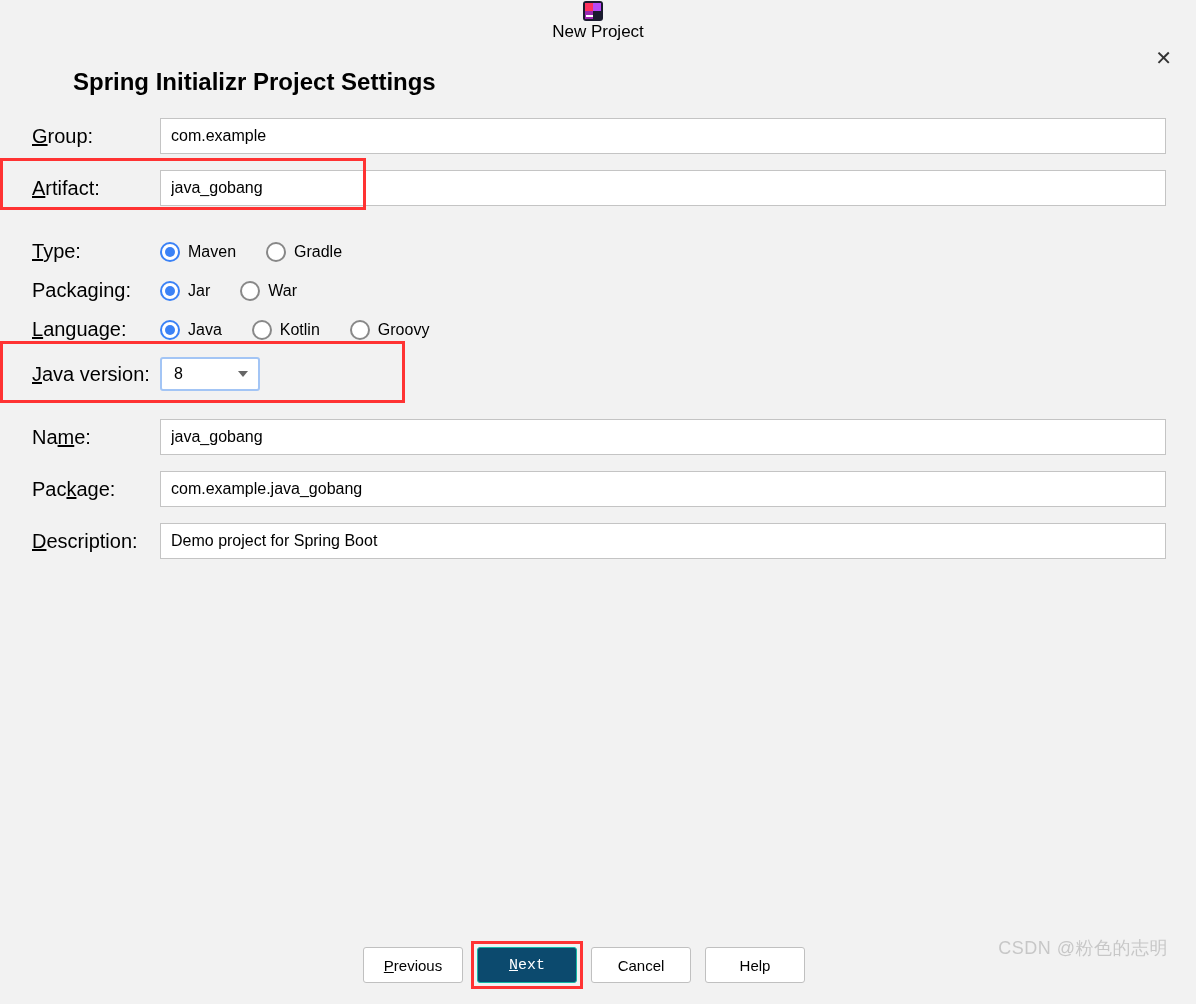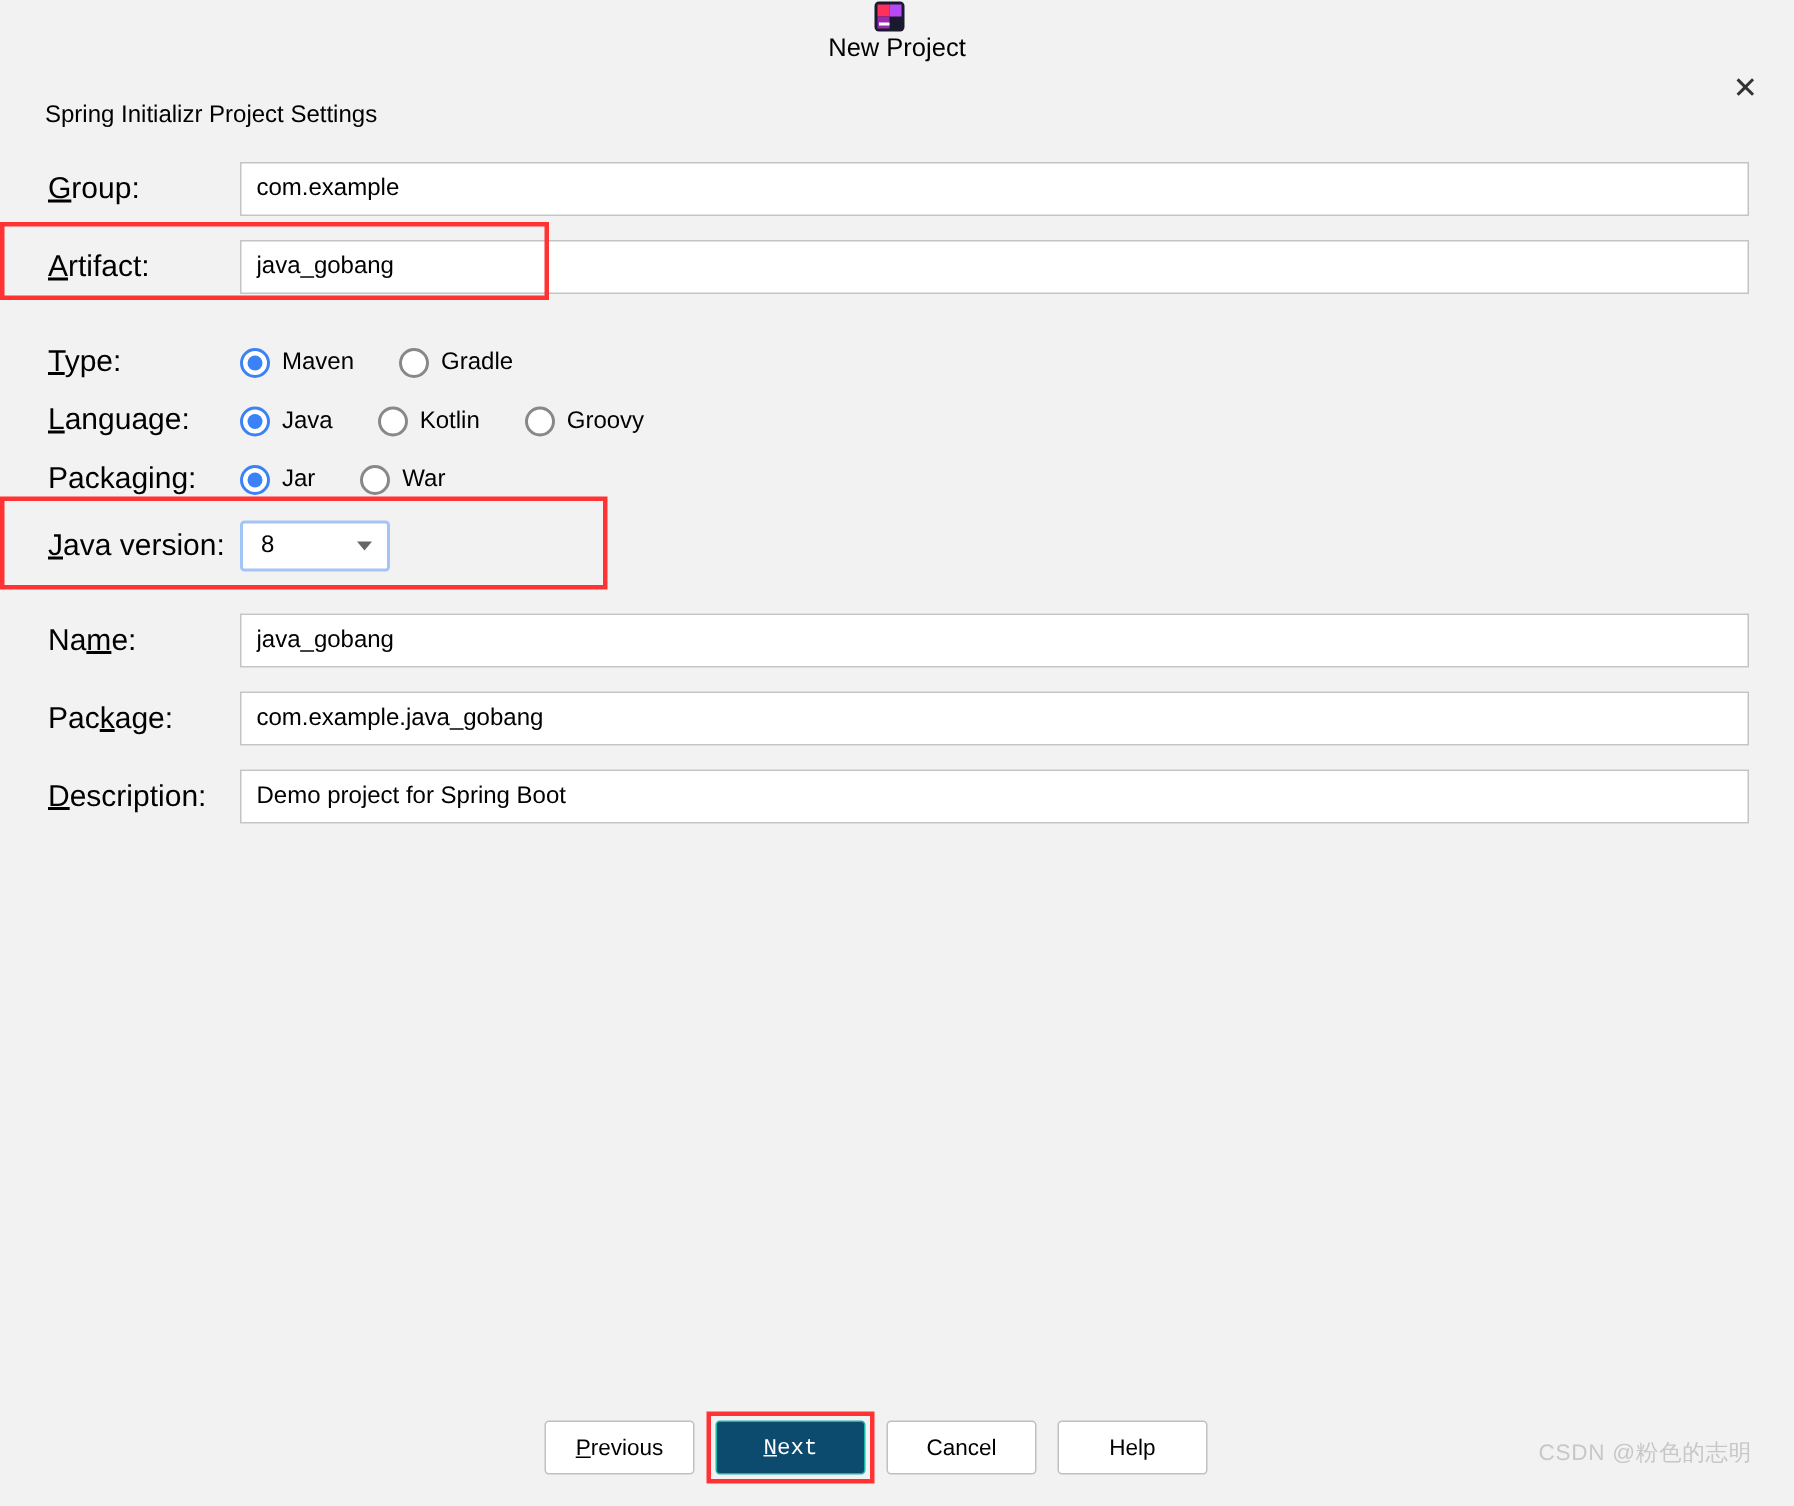--- a/index.html
+++ b/index.html
@@ -22,21 +22,21 @@
     }
     .titlebar .icon {
       width: 24px; height: 24px; margin-right: 10px;
       display: inline-flex; align-items: center; justify-content: center;
     }
     .titlebar .title { font-size: 17px; }
     .titlebar .close { margin-left: auto; font-size: 20px; cursor: pointer; padding: 4px 8px; color: #333; }
     .content {
       padding: 20px 30px 0 30px;
     }
-    .heading { font-weight: normal; font-size: 16px; margin-bottom: 22px; }
+    .heading { font-weight: bold; font-size: 24px; margin-bottom: 22px; margin-left: 43px; }
     .row {
       display: flex;
       align-items: center;
       margin-bottom: 16px;
       position: relative;
     }
     .label-col {
       width: 130px;
       font-size: 20px;
       padding-left: 2px;
@@ -129,23 +129,23 @@
     .btn .u { text-decoration: underline; }
     .btn.primary {
       background: #0c4a6e;
       border: 1px solid #14b8a6;
       color: #fff;
       font-family: Liberation Mono, monospace;
     }
     .btn-wrap { position: relative; display: inline-block; }
     .watermark {
       position: absolute;
-      right: 28px; bottom: 26px;
+      right: 28px; bottom: 44px;
       color: rgba(120,120,120,0.35);
-      font-size: 15px;
+      font-size: 18px;
       pointer-events: none;
       letter-spacing: 0.5px;
     }
   </style>
 </head>
 <body>
 
 <div class="titlebar">
   <span class="icon">
     <svg width="22" height="22" viewBox="0 0 22 22">
@@ -190,57 +190,57 @@
       <span class="radio-item">
         <span class="radio-outer">
             <span class="radio-inner"></span>
           </span>
         <span>Gradle</span>
       </span>
     </div>
   </div>
 
   <div class="row">
+    <div class="label-col">Packaging:</div>
+    <div class="radio-group">
+      <span class="radio-item selected">
+        <span class="radio-outer">
+            <span class="radio-inner"></span>
+          </span>
+        <span>Jar</span>
+      </span>
+      <span class="radio-item">
+        <span class="radio-outer">
+            <span class="radio-inner"></span>
+          </span>
+        <span>War</span>
+      </span>
+    </div>
+  </div>
+
+  <div class="row">
     <div class="label-col"><span class="u">L</span>anguage:</div>
     <div class="radio-group">
       <span class="radio-item selected">
         <span class="radio-outer">
             <span class="radio-inner"></span>
           </span>
         <span>Java</span>
       </span>
       <span class="radio-item">
         <span class="radio-outer">
             <span class="radio-inner"></span>
           </span>
         <span>Kotlin</span>
       </span>
       <span class="radio-item">
         <span class="radio-outer">
             <span class="radio-inner"></span>
           </span>
         <span>Groovy</span>
-      </span>
-    </div>
-  </div>
-
-  <div class="row">
-    <div class="label-col">Packaging:</div>
-    <div class="radio-group">
-      <span class="radio-item selected">
-        <span class="radio-outer">
-            <span class="radio-inner"></span>
-          </span>
-        <span>Jar</span>
-      </span>
-      <span class="radio-item">
-        <span class="radio-outer">
-            <span class="radio-inner"></span>
-          </span>
-        <span>War</span>
       </span>
     </div>
   </div>
 
   <div class="row" style="position:relative; margin-bottom:28px;">
     <div class="highlight-box" style="left:-30px; top:-16px; width:405px; height:62px;"></div>
     <div class="label-col"><span class="u">J</span>ava version:</div>
     <div>
       <div class="select-box">
         <span>8</span>

